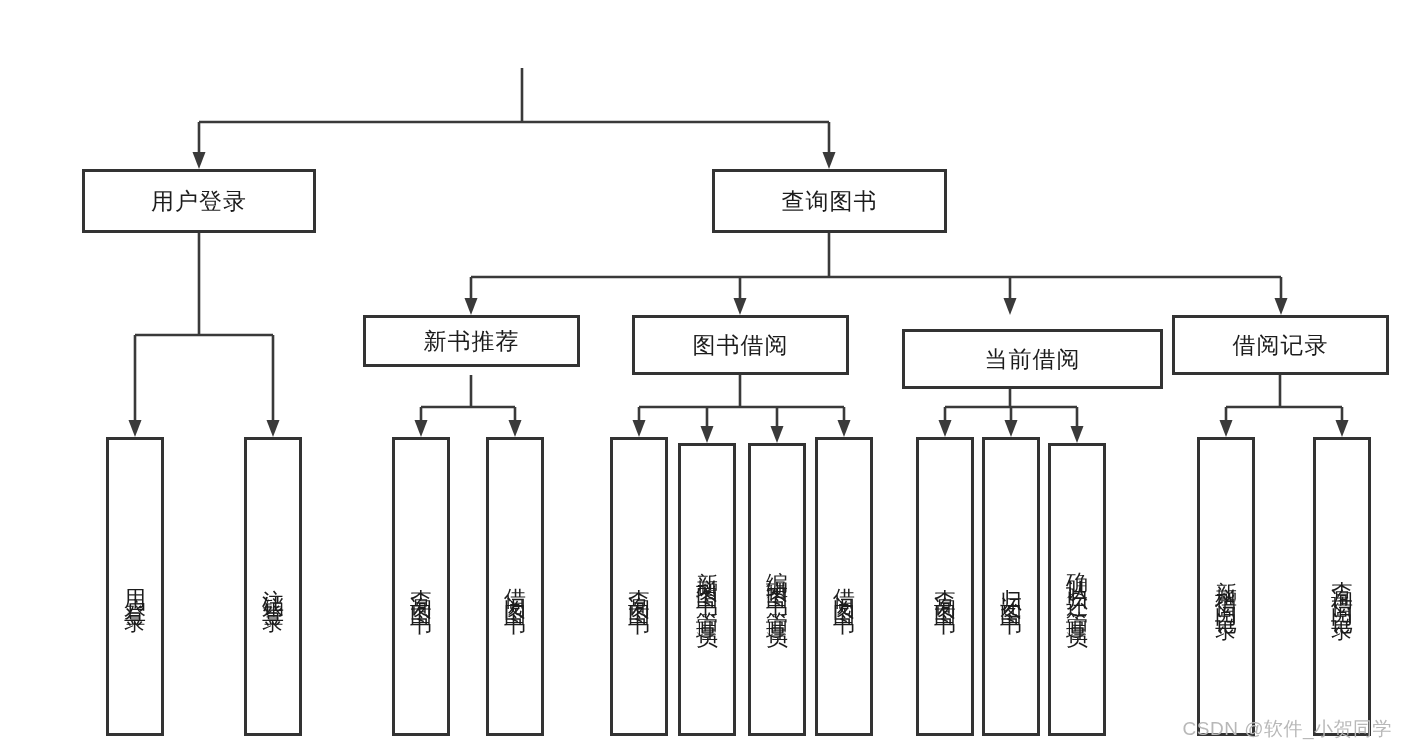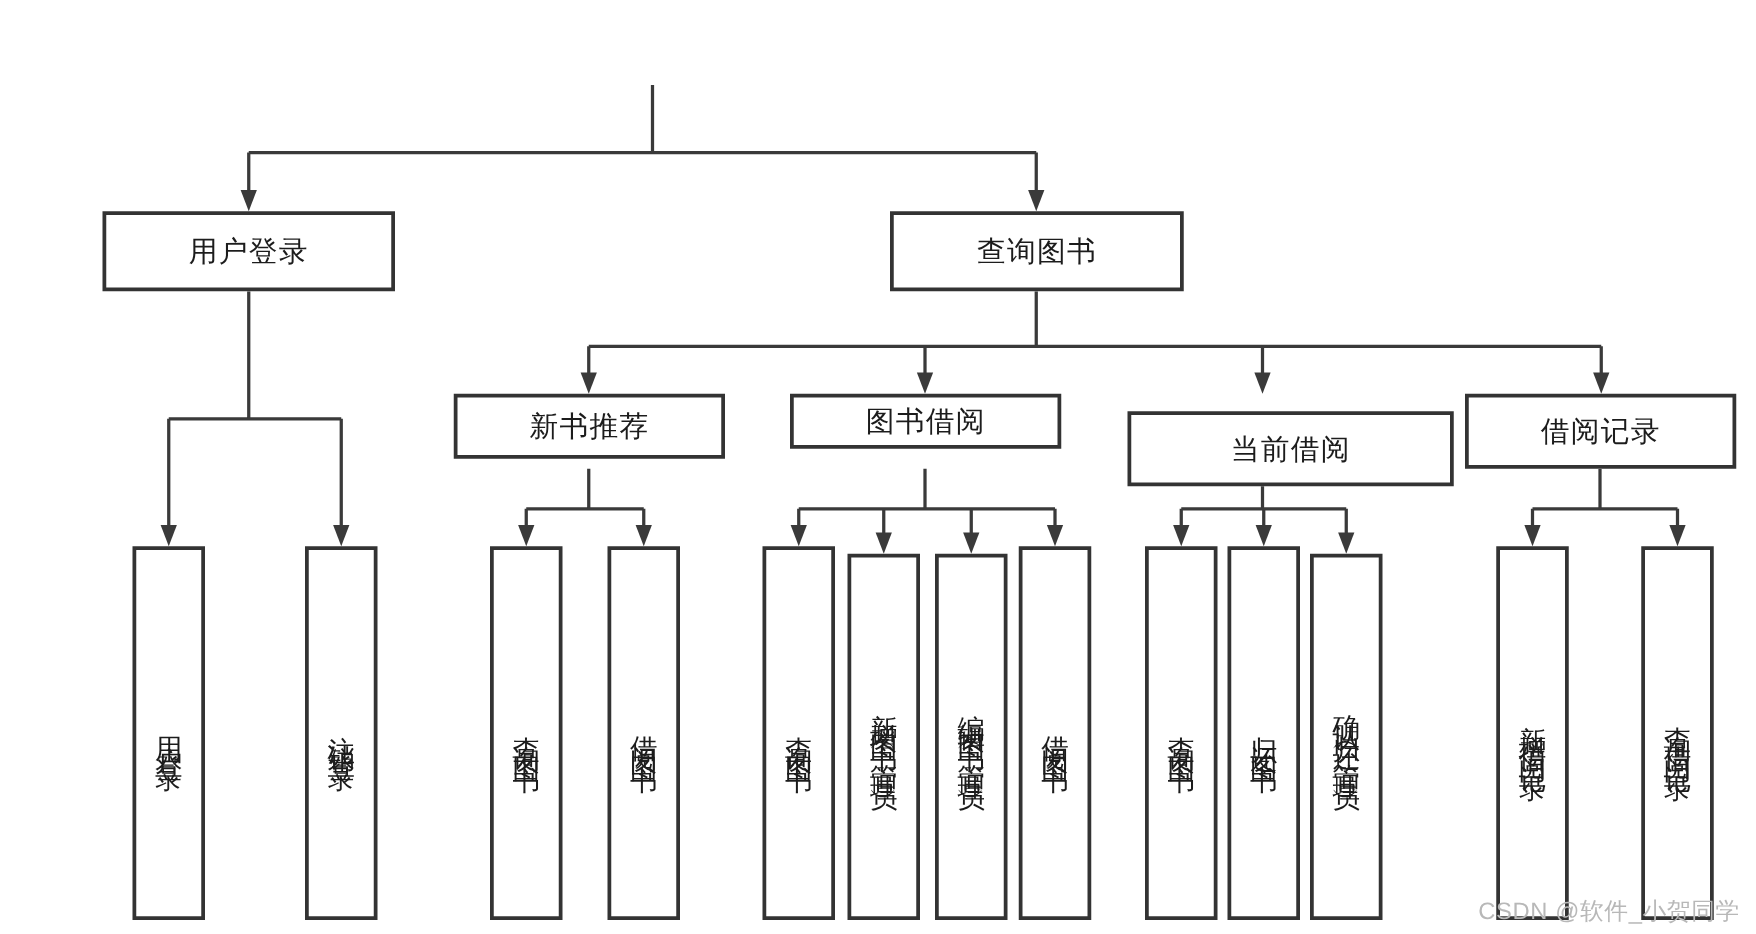--- a/index.html
+++ b/index.html
@@ -90,21 +90,21 @@
   <div class="hbox" style="left:82px;top:169px;width:234px;height:64px;">
     <span>用户登录</span>
   </div>
   <div class="hbox" style="left:712px;top:169px;width:235px;height:64px;">
     <span>查询图书</span>
   </div>
 
   <div class="hbox" style="left:363px;top:315px;width:217px;height:52px;">
     <span>新书推荐</span>
   </div>
-  <div class="hbox" style="left:632px;top:315px;width:217px;height:44px;">
+  <div class="hbox" style="left:632px;top:315px;width:217px;height:60px;">
     <span>图书借阅</span>
   </div>
   <div class="hbox" style="left:902px;top:329px;width:261px;height:60px;">
     <span>当前借阅</span>
   </div>
   <div class="hbox" style="left:1172px;top:315px;width:217px;height:60px;">
     <span>借阅记录</span>
   </div>
 
   <div class="vbox" style="left:106px;top:437px;width:58px;height:299px;">

